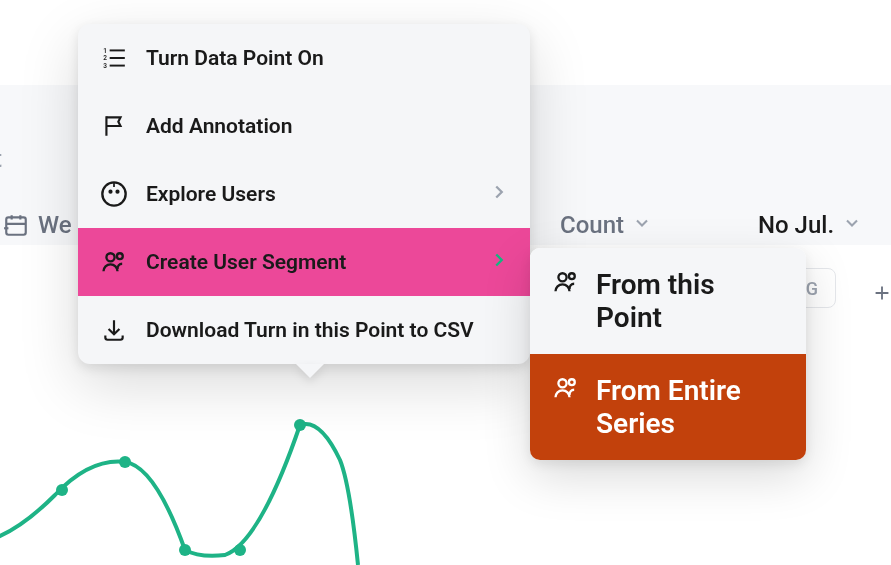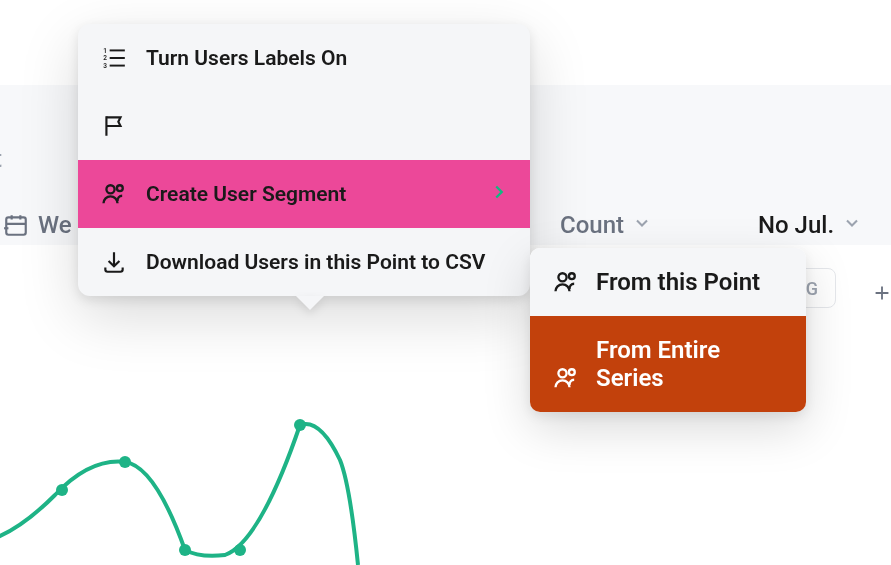--- a/index.html
+++ b/index.html
@@ -127,25 +127,25 @@
       left: 530px;
       width: 276px;
       background: #fff;
       border-radius: 10px;
       box-shadow: 0 16px 48px rgba(0,0,0,0.15), 0 4px 12px rgba(0,0,0,0.08);
       z-index: 101;
       overflow: hidden;
     }
     .submenu-item {
       display: flex;
-      align-items: flex-end;
+      align-items: flex-start;
       gap: 16px;
       padding: 20px 22px;
       cursor: pointer;
-      font-size: 24px;
+      font-size: 28px;
       font-weight: 600;
     }
     .submenu-item.default {
       background: #f5f6f8;
       color: #1a1a1a;
     }
     .submenu-item.selected {
       background: #c2410c;
       color: #fff;
     }
@@ -240,32 +240,49 @@
     <span class="menu-icon">
       <svg width="26" height="26" viewBox="0 0 24 24" fill="none" stroke="#1a1a1a" stroke-width="1.8">
         <text x="2" y="7" font-size="6" fill="#1a1a1a" stroke="none">1</text>
         <text x="2" y="14" font-size="6" fill="#1a1a1a" stroke="none">2</text>
         <text x="2" y="21" font-size="6" fill="#1a1a1a" stroke="none">3</text>
         <line x1="8" y1="5" x2="22" y2="5"></line>
         <line x1="8" y1="12" x2="22" y2="12"></line>
         <line x1="8" y1="19" x2="22" y2="19"></line>
       </svg>
     </span>
-    <span>Turn Users Labels On</span>
+    <span>Turn Data Point On</span>
   </div>
 
   <div class="menu-item">
     <span class="menu-icon">
       <svg width="26" height="26" viewBox="0 0 24 24" fill="none" stroke="#1a1a1a" stroke-width="2">
         <path d="M5 3v18"></path>
         <path d="M5 4h13l-2 4 2 4H5"></path>
       </svg>
     </span>
-  </div>
-
+    <span>Add Annotation</span>
+  </div>
+
+  <div class="menu-item">
+    <span class="menu-icon">
+      <svg width="28" height="28" viewBox="0 0 24 24" fill="none" stroke="#1a1a1a" stroke-width="2">
+        <circle cx="12" cy="12" r="10"></circle>
+        <circle cx="9" cy="10" r="0.8" fill="#1a1a1a"></circle>
+        <circle cx="15" cy="10" r="0.8" fill="#1a1a1a"></circle>
+        <path d="M12 3c0-1 0 3 0 3" stroke-width="1.5"></path>
+      </svg>
+    </span>
+    <span>Explore Users</span>
+    <span class="menu-chevron">
+      <svg width="22" height="22" viewBox="0 0 24 24" fill="none" stroke="currentColor" stroke-width="2.5">
+          <path d="M9 6l6 6-6 6"></path>
+        </svg>
+    </span>
+  </div>
 
   <div class="menu-item active">
     <span class="menu-icon">
       <svg width="28" height="28" viewBox="0 0 24 24" fill="none" stroke="#1a1a1a" stroke-width="2">
         <circle cx="9" cy="8" r="3.5"></circle>
         <circle cx="17" cy="7" r="2.5"></circle>
         <path d="M3 20c0-3.3 2.7-6 6-6s6 2.7 6 6"></path>
         <path d="M15 18c0-2.5 1.5-4.5 4-4.5"></path>
       </svg>
     </span>
@@ -278,21 +295,21 @@
   </div>
 
   <div class="menu-item">
     <span class="menu-icon">
       <svg width="26" height="26" viewBox="0 0 24 24" fill="none" stroke="#1a1a1a" stroke-width="2">
         <path d="M12 3v12"></path>
         <path d="M7 11l5 5 5-5"></path>
         <path d="M4 17v2a2 2 0 0 0 2 2h12a2 2 0 0 0 2-2v-2"></path>
       </svg>
     </span>
-    <span>Download Users in this Point to CSV</span>
+    <span>Download Turn in this Point to CSV</span>
   </div>
 
   <div class="menu-pointer"></div>
 </div>
 
 <div class="submenu">
   <div class="submenu-item default">
     <span class="menu-icon">
       <svg width="28" height="28" viewBox="0 0 24 24" fill="none" stroke="#1a1a1a" stroke-width="2">
         <circle cx="9" cy="8" r="3.5"></circle>

